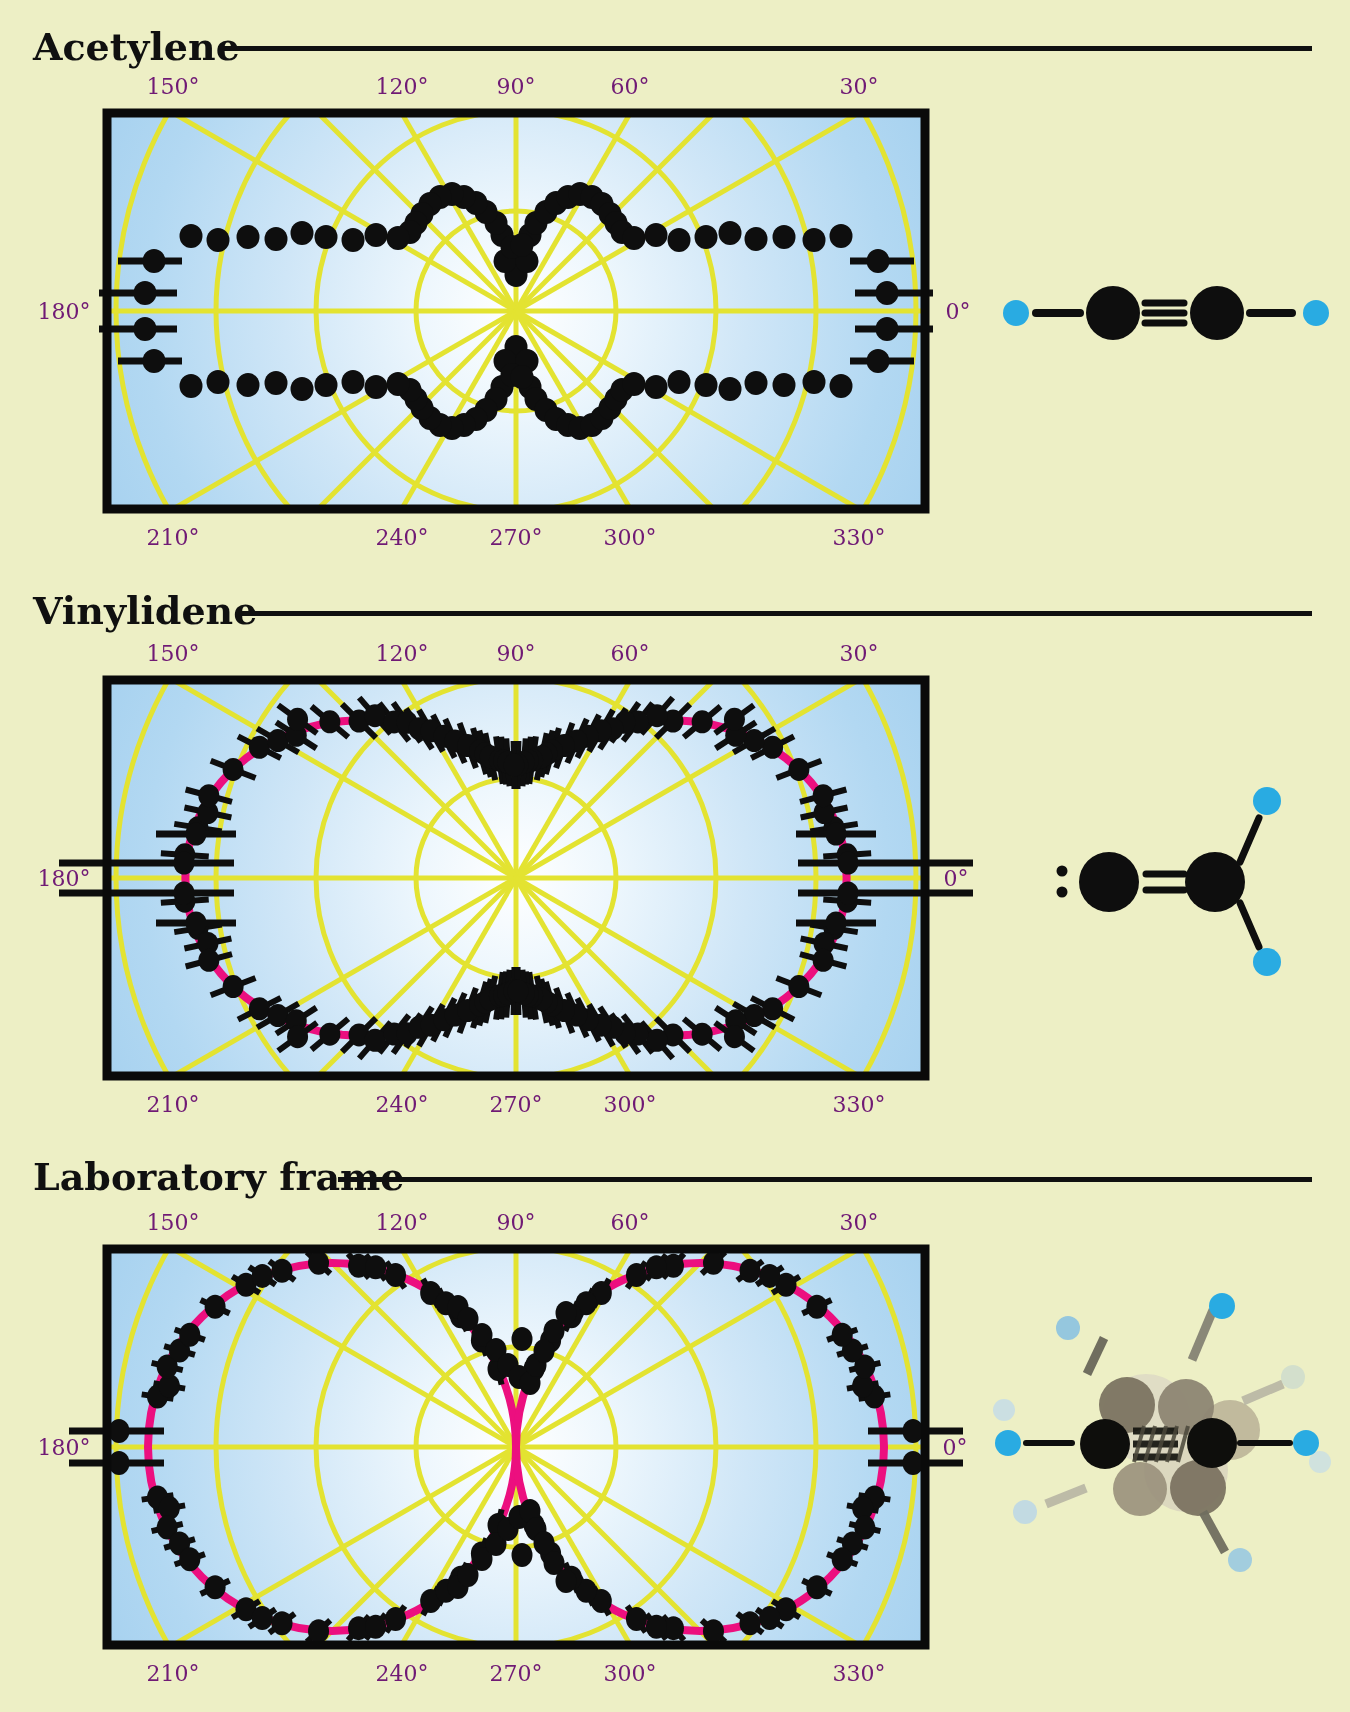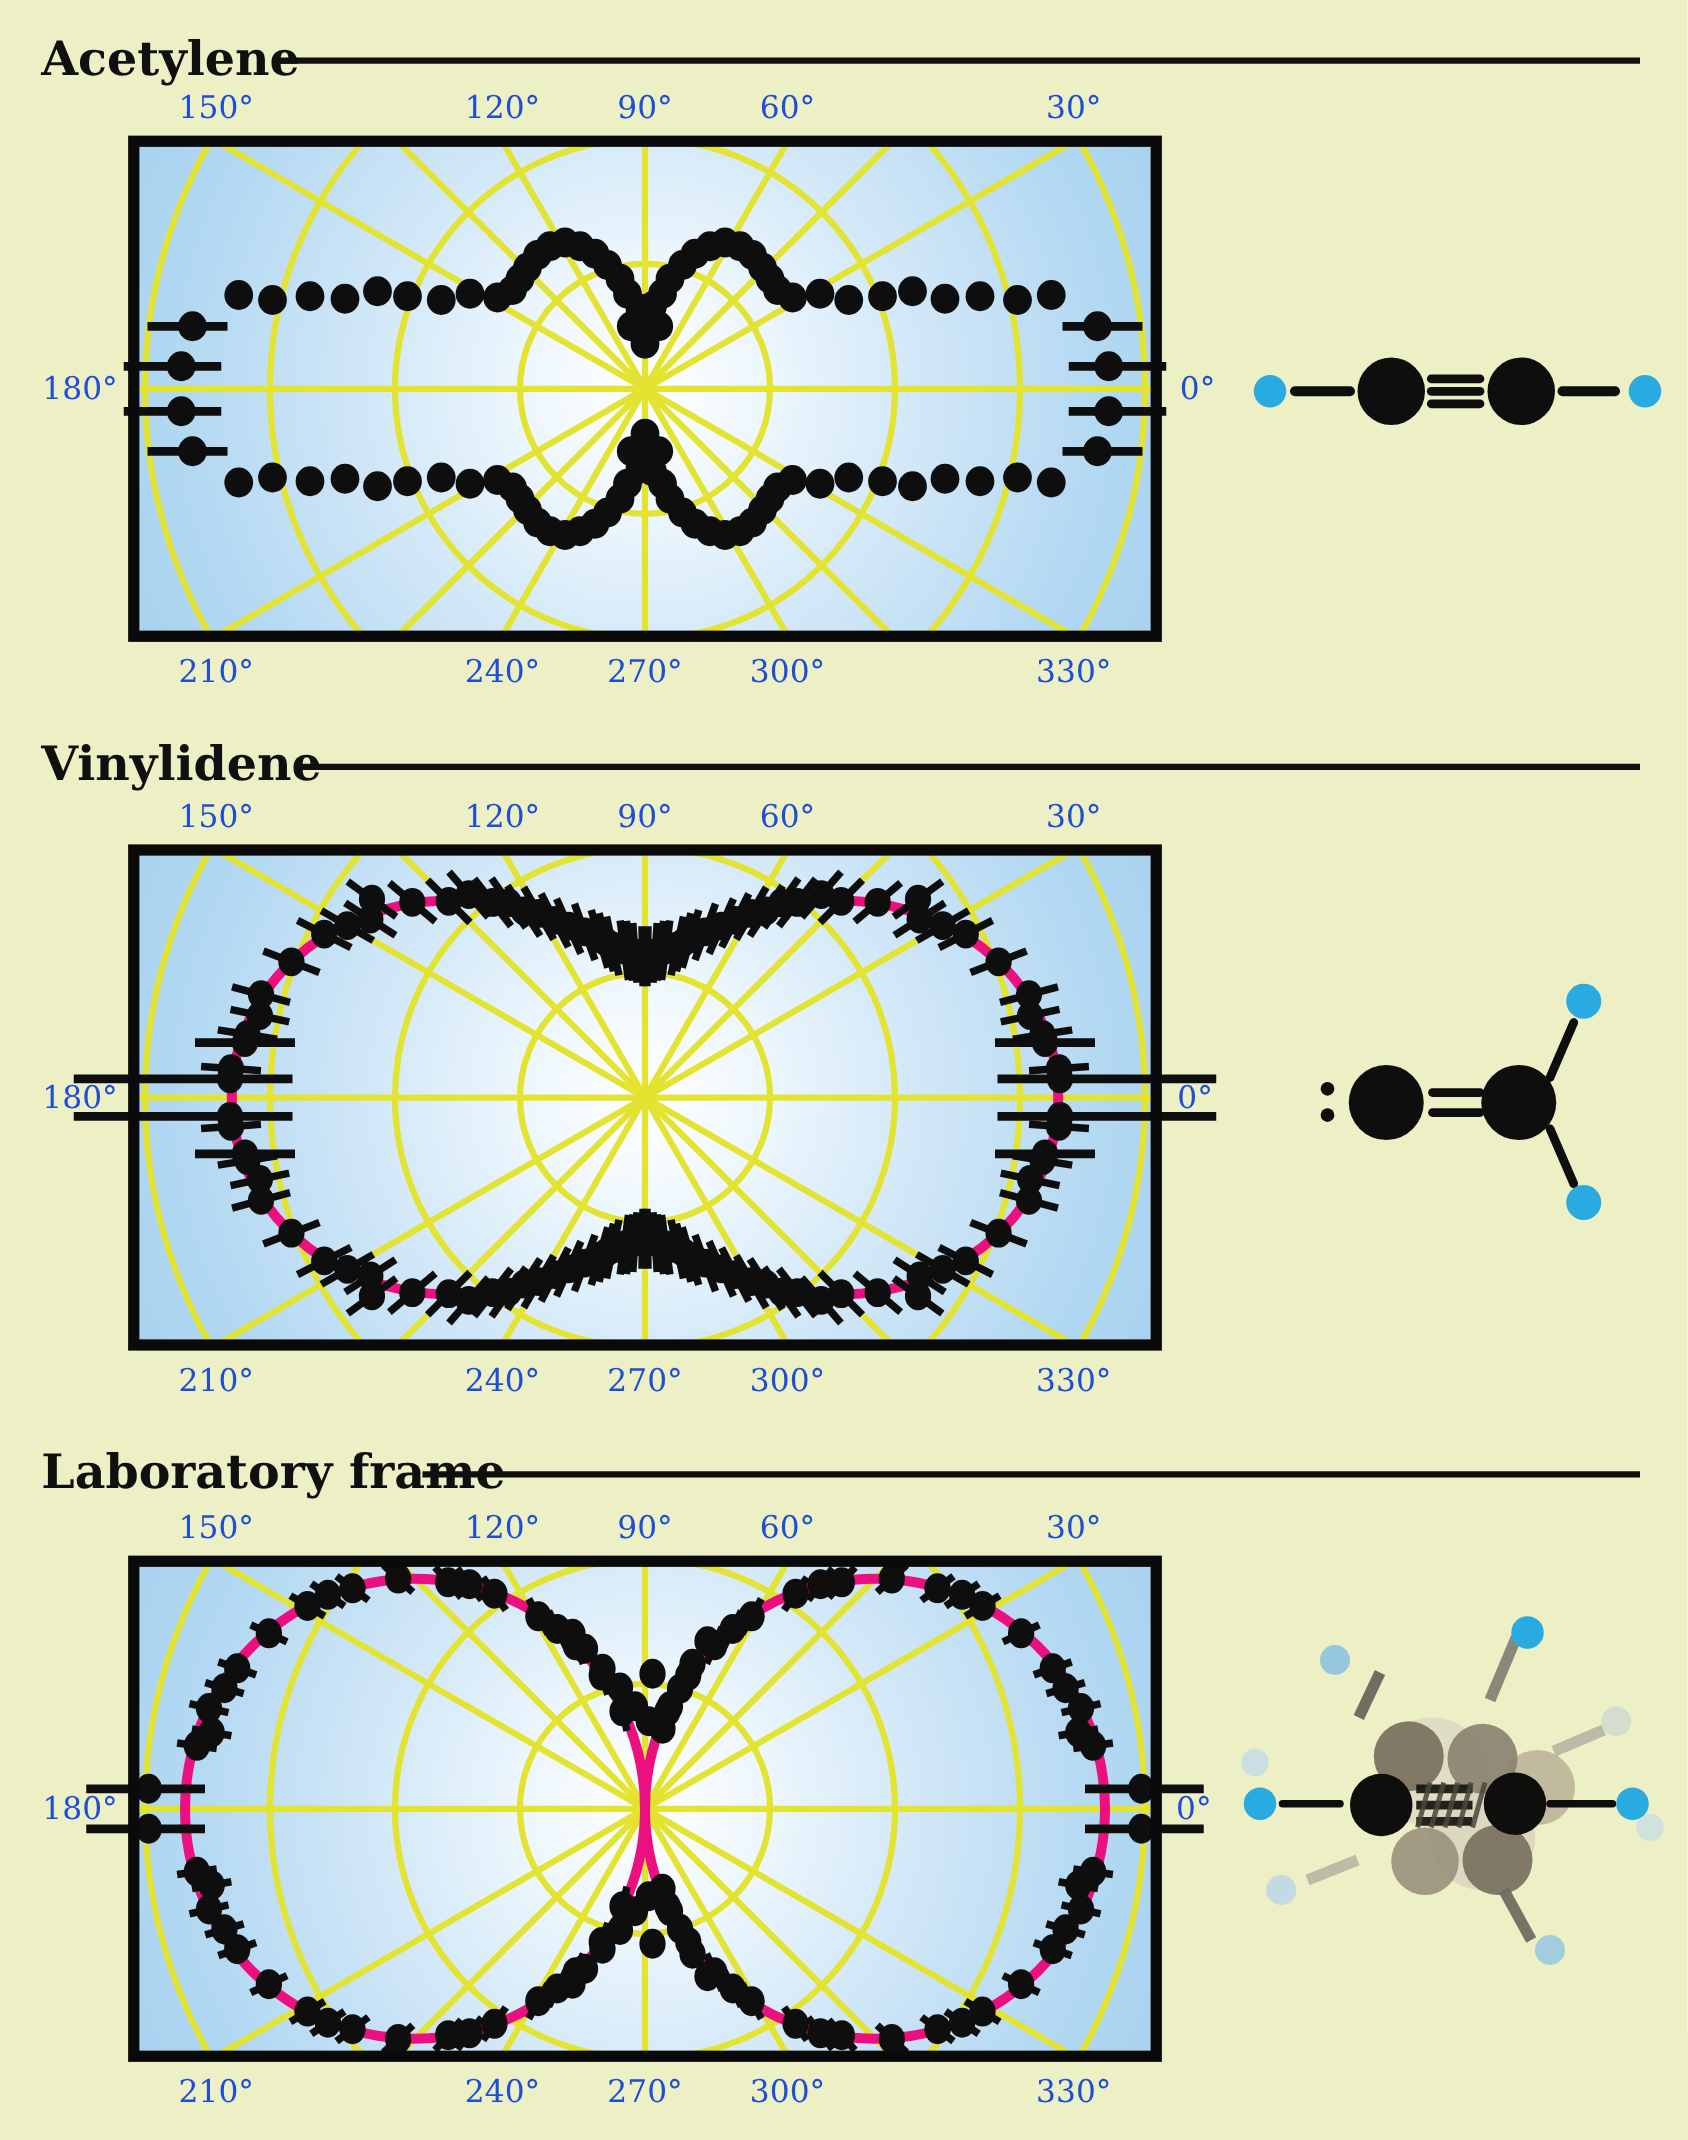--- a/index.html
+++ b/index.html
@@ -1,21 +1,21 @@
 <!DOCTYPE html>
 <html><head>
 <meta charset="utf-8">
 <style>
   html,body{margin:0;padding:0;}
   .canvas{position:relative;width:1350px;height:1712px;background:#edefc5;overflow:hidden;
           font-family:"DejaVu Serif","Liberation Serif",serif;}
   svg.layer{position:absolute;left:0;top:0;}
   .sec-title{position:absolute;font-weight:bold;font-size:38px;color:#101010;white-space:nowrap;}
   .title-rule{position:absolute;height:5px;background:#101010;}
-  .tick{position:absolute;transform:translate(-50%,-50%);font-size:25px;color:#1d4ed8;white-space:nowrap;}
+  .tick{position:absolute;transform:translate(-50%,-50%);font-size:22px;color:#701a75;white-space:nowrap;}
 </style>
 </head>
 <body>
 
 <div class="canvas">
 
   <div class="sec-title" style="left:33px;top:24px;">Acetylene</div>
   <div class="title-rule" style="left:218px;top:46px;width:1094px;"></div>
 
   <div class="sec-title" style="left:33px;top:588px;">Vinylidene</div>

